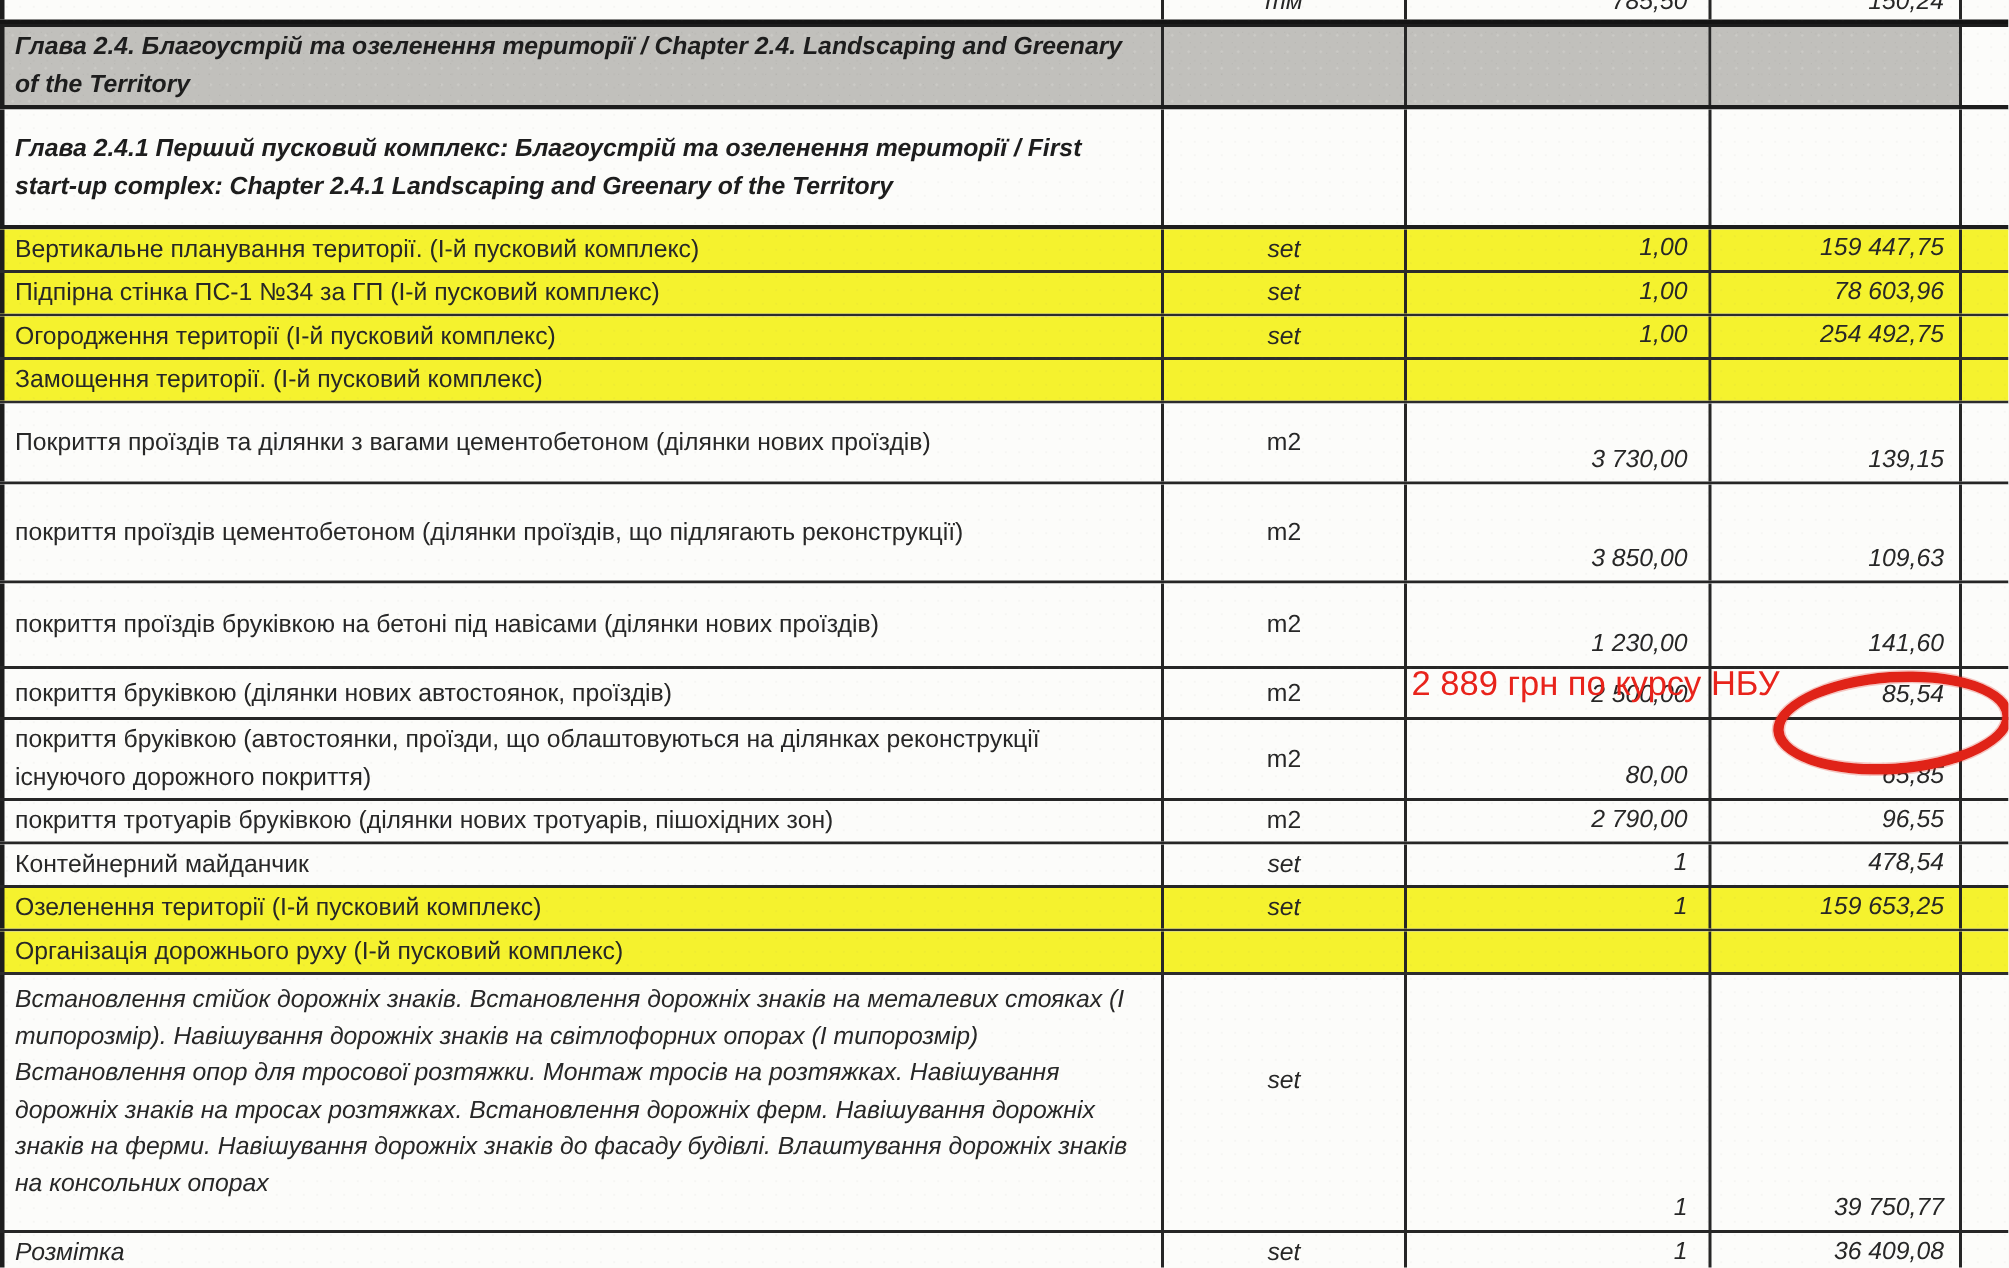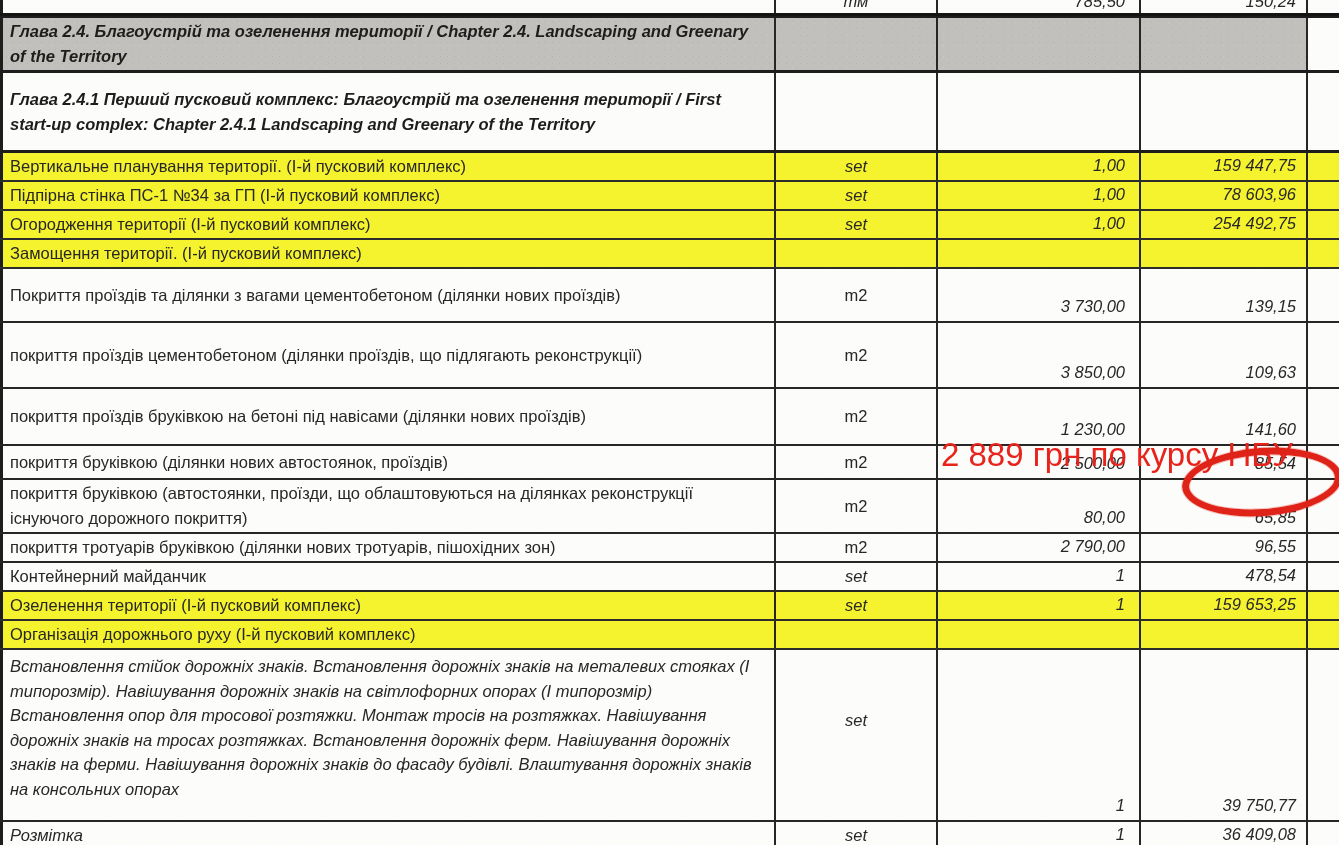--- a/index.html
+++ b/index.html
@@ -62,21 +62,21 @@
 
   
   .clip-top{height:13px;border-bottom:3px solid #141414;}
   .clip-top .cell{align-items:flex-start;}
   .clip-top .shift{display:block;margin-top:-11px;white-space:nowrap;}
   .clip-top .desc{color:#4a4a44;}
 
   
   .annotation-text{
     position:absolute;left:941px;top:440px;
-    color:#e8231b;font-size:33px;line-height:30px;white-space:nowrap;
+    color:#e8231b;font-size:23px;line-height:30px;white-space:nowrap;
     font-family:"Liberation Sans", sans-serif;z-index:30;
   }
   .annotation-circle{
     position:absolute;left:1182px;top:448px;width:146px;height:54px;
     border:7px solid #e02318;border-radius:50%;
     transform:rotate(-4deg);z-index:30;
     box-shadow:0 0 0 1px rgba(224,35,24,.25), inset 0 0 0 1px rgba(224,35,24,.25);
   }
 
   

